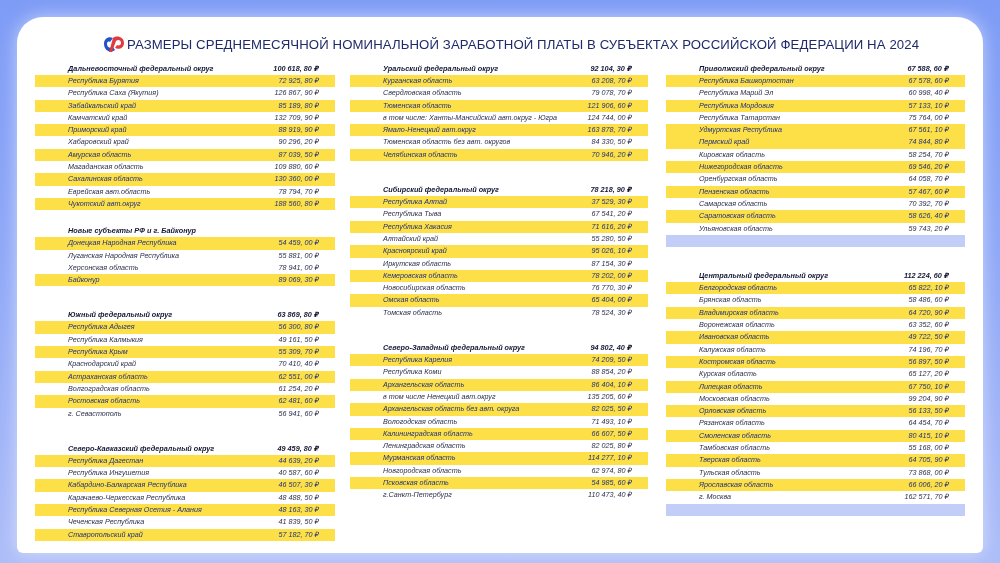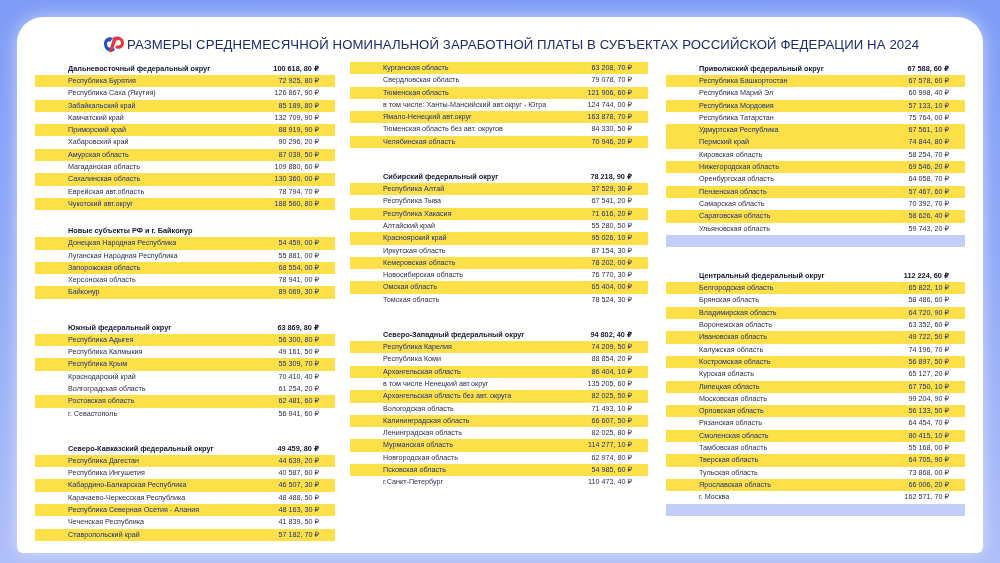--- a/index.html
+++ b/index.html
@@ -19,21 +19,21 @@
     display: flex; align-items: center; justify-content: center;  padding-left: 20px;
   }
   .logo { width: 26px; height: 20px; display: inline-block; }
   .title {
     font-size: 13.2px; color: #1f2a6b; letter-spacing: 0.1px; white-space: nowrap;
   }
   .col { position: absolute; top: 45px; }
   .col1 { left: 18px; width: 300px; }
   .col2 { left: 333px; width: 298px; }
   .col3 { left: 649px; width: 299px; }
-  .group { margin-bottom: 0; }
+  .group { margin-bottom: 0; font-style: italic; }
   .row {
     position: relative; height: 12.3px; line-height: 12.3px;
     font-size: 7.2px; color: #2b2f4a; white-space: nowrap;
   }
   .row .name { position: absolute; left: 33px; }
   .row .val { position: absolute; right: 16px; text-align: right; }
   .col2 .row .name, .col3 .row .name { left: 33px; }
   .row.hl { background: #fde047; color: #1e3080; }
   .row.hl .val { color: #1e3080; }
   .row.head { font-weight: bold; color: #141833; height: 13px; line-height: 13px; font-size: 7.3px; }
@@ -113,24 +113,20 @@
           <span class="val"></span>
         </div>
       <div class="row hl">
           <span class="name">Донецкая Народная Республика</span>
           <span class="val">54 459, 00 ₽</span>
         </div>
       <div class="row">
           <span class="name">Луганская Народная Республика</span>
           <span class="val">55 881, 00 ₽</span>
         </div>
-      <div class="row hl">
-          <span class="name">Запорожская область</span>
-          <span class="val">68 554, 00 ₽</span>
-        </div>
       <div class="row">
           <span class="name">Херсонская область</span>
           <span class="val">78 941, 00 ₽</span>
         </div>
       <div class="row hl">
           <span class="name">Байконур</span>
           <span class="val">89 069, 30 ₽</span>
         </div>
     </div>
     <div class="spacer-lg"></div>
@@ -147,20 +143,24 @@
           <span class="name">Республика Калмыкия</span>
           <span class="val">49 161, 50 ₽</span>
         </div>
       <div class="row hl">
           <span class="name">Республика Крым</span>
           <span class="val">55 309, 70 ₽</span>
         </div>
       <div class="row">
           <span class="name">Краснодарский край</span>
           <span class="val">70 410, 40 ₽</span>
+        </div>
+      <div class="row hl">
+          <span class="name">Астраханская область</span>
+          <span class="val">62 551, 00 ₽</span>
         </div>
       <div class="row">
           <span class="name">Волгоградская область</span>
           <span class="val">61 254, 20 ₽</span>
         </div>
       <div class="row hl">
           <span class="name">Ростовская область</span>
           <span class="val">62 481, 60 ₽</span>
         </div>
       <div class="row">
@@ -200,20 +200,24 @@
         </div>
       <div class="row hl">
           <span class="name">Ставропольский край</span>
           <span class="val">57 182, 70 ₽</span>
         </div>
     </div>
   </div>
 
   <div class="col col2">
     <div class="group">
+      <div class="row head">
+          <span class="name">Уральский федеральный округ</span>
+          <span class="val">92 104, 30 ₽</span>
+        </div>
       <div class="row hl">
           <span class="name">Курганская область</span>
           <span class="val">63 208, 70 ₽</span>
         </div>
       <div class="row">
           <span class="name">Свердловская область</span>
           <span class="val">79 078, 70 ₽</span>
         </div>
       <div class="row hl">
           <span class="name">Тюменская область</span>

